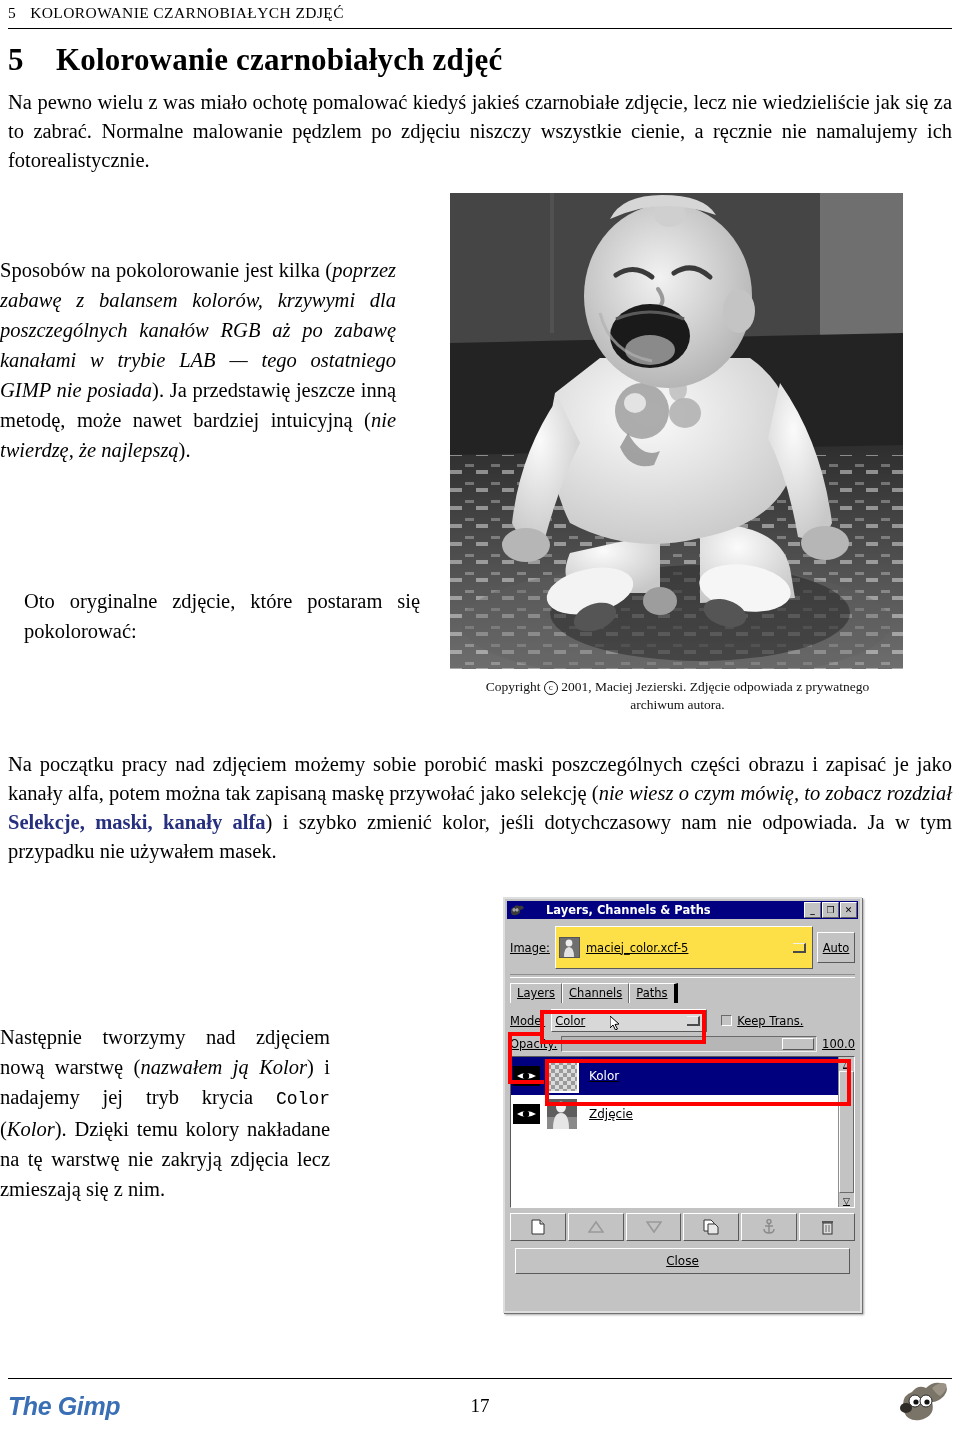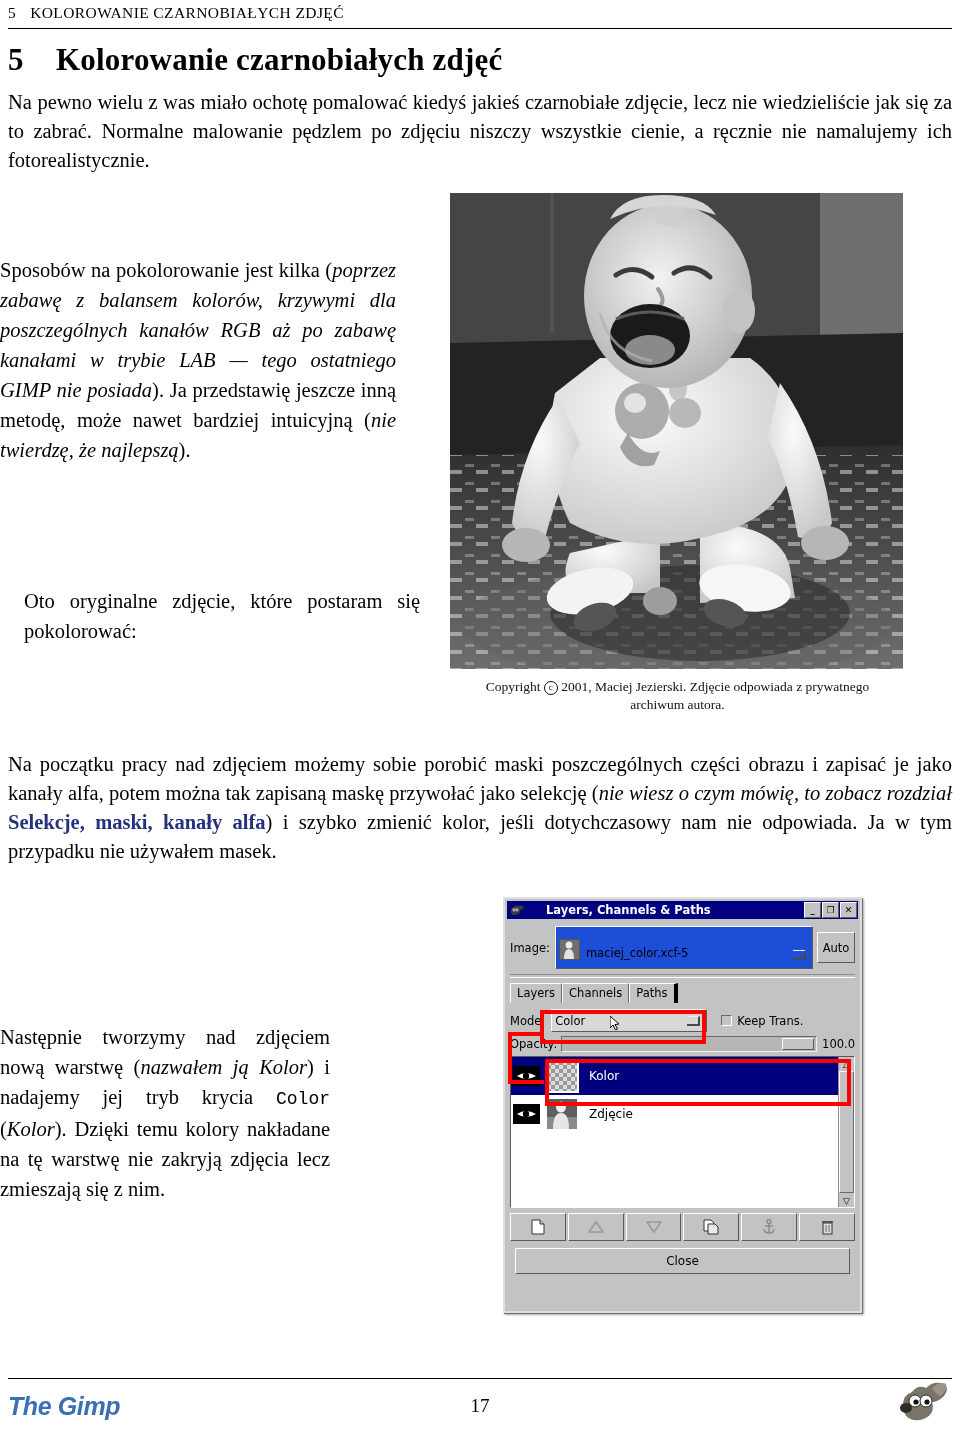--- a/index.html
+++ b/index.html
@@ -79,30 +79,30 @@
   .wilber-mini{width:16px;height:13px;display:block;}
   .titlebtns{display:flex;gap:1px;margin-right:1px;}
   .tbtn{
     width:15px;height:14px;background:#c3c3c3;
     border-top:1px solid #fff;border-left:1px solid #fff;
     border-right:1px solid #606060;border-bottom:1px solid #606060;
     display:flex;align-items:center;justify-content:center;
     font-size:9px;line-height:9px;font-weight:bold;color:#000;
   }
 
-  .gimp-body{padding:4px 5px 0 5px;}
+  .gimp-body{padding:4px 5px 0 5px;text-decoration:underline;}
 
   .row{display:flex;align-items:center;}
   .imgrow{margin-top:3px;}
   .lbl{font-size:11.5px;white-space:nowrap;}
   .optmenu{
-    flex:1;height:25px;margin-left:5px;background:#1d4ed8;
+    flex:1;height:25px;margin-left:5px;background:#fde047;
     border-top:1px solid #fff;border-left:1px solid #fff;
     border-right:1px solid #5a5a5a;border-bottom:1px solid #5a5a5a;
-    display:flex;align-items:flex-end;padding:8px 3px;position:relative;
+    display:flex;align-items:center;padding:8px 3px;position:relative;
   }
   .thumb-small{
     width:19px;height:19px;background:#888;border:1px solid #555;
     margin-right:6px;flex:none;overflow:hidden;
   }
   .opt-arrow{
     position:absolute;right:6px;width:11px;height:7px;
     border-right:2px solid #4a4a4a;border-bottom:2px solid #4a4a4a;
     border-top:1px solid #f0f0f0;
   }

